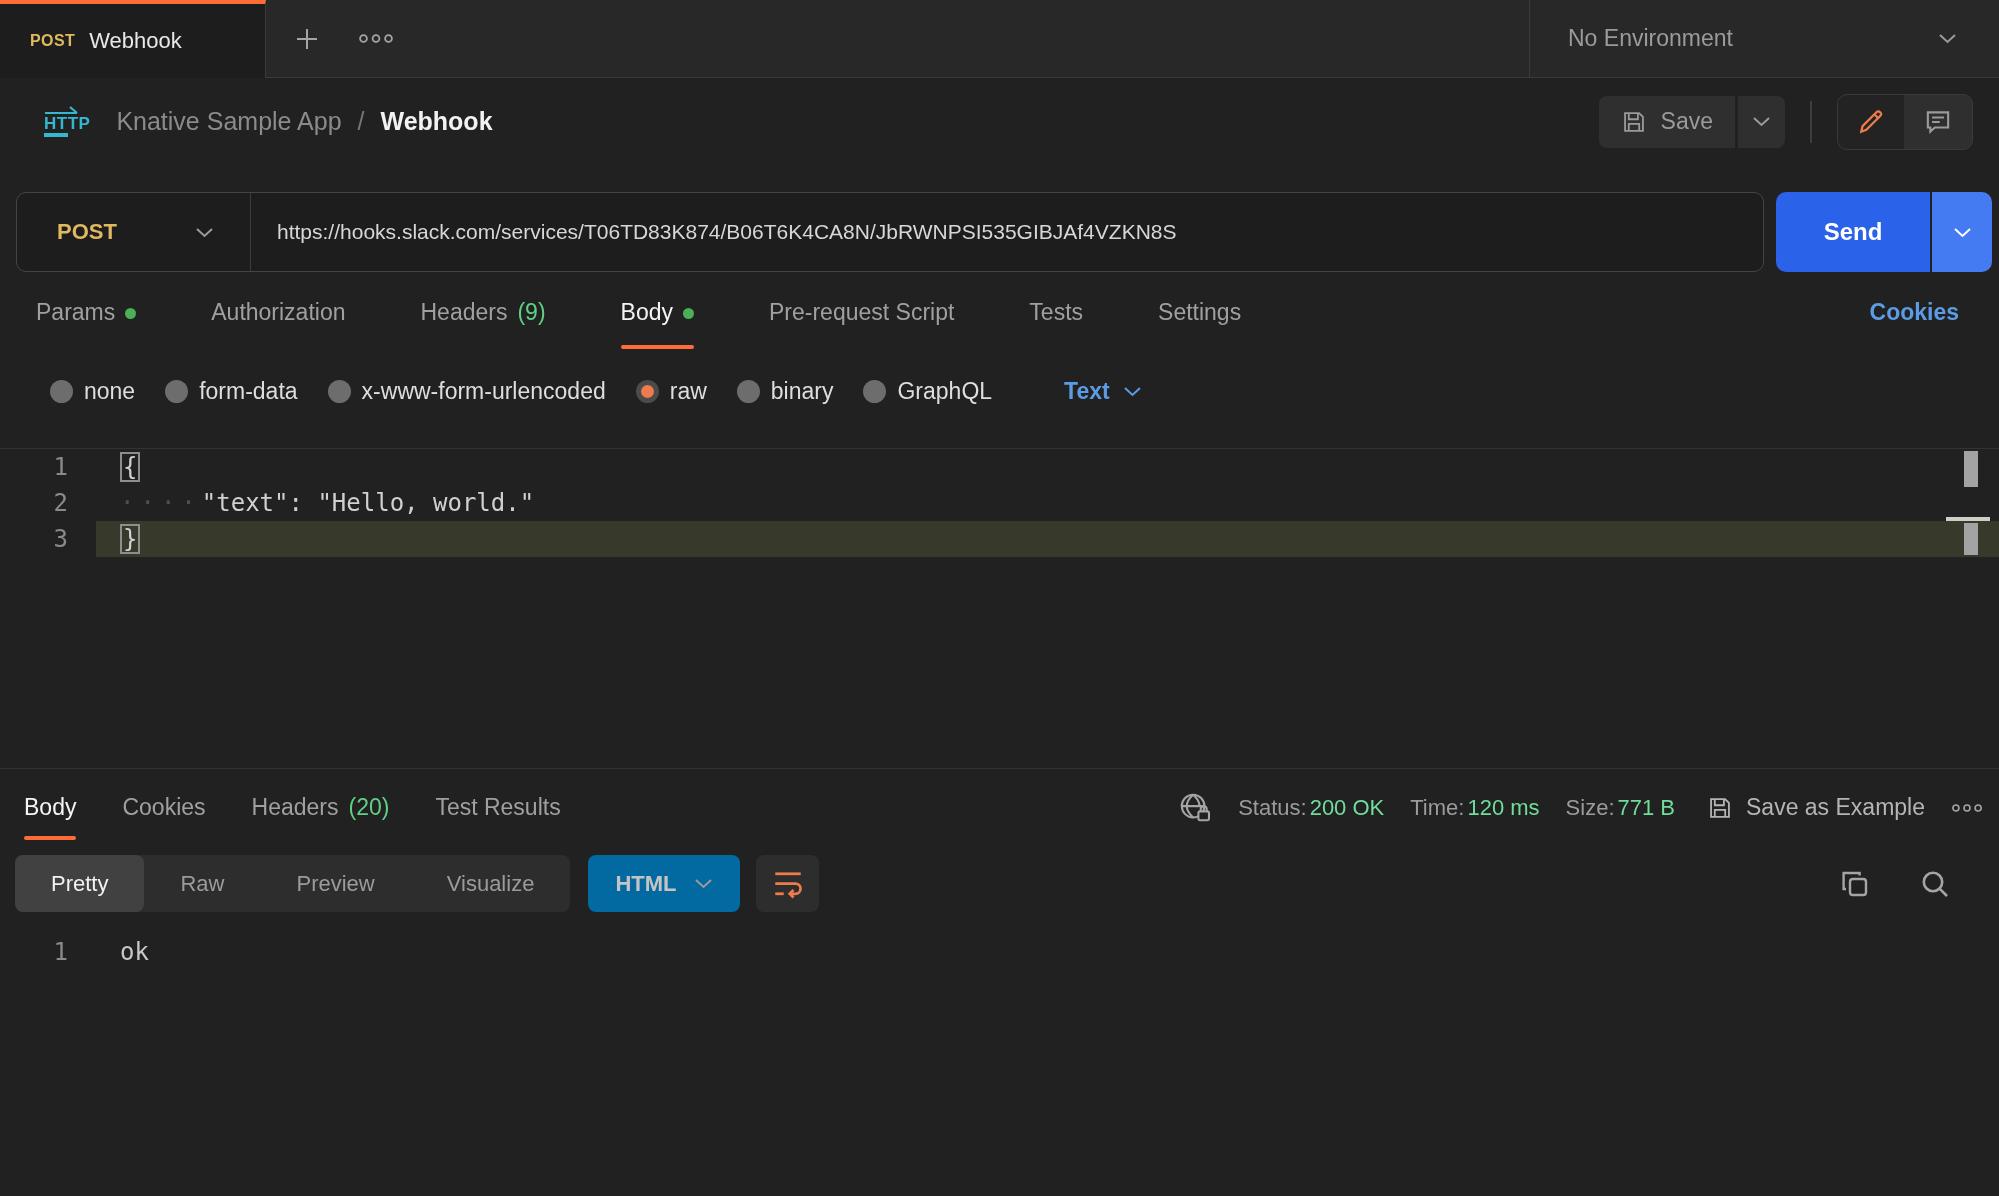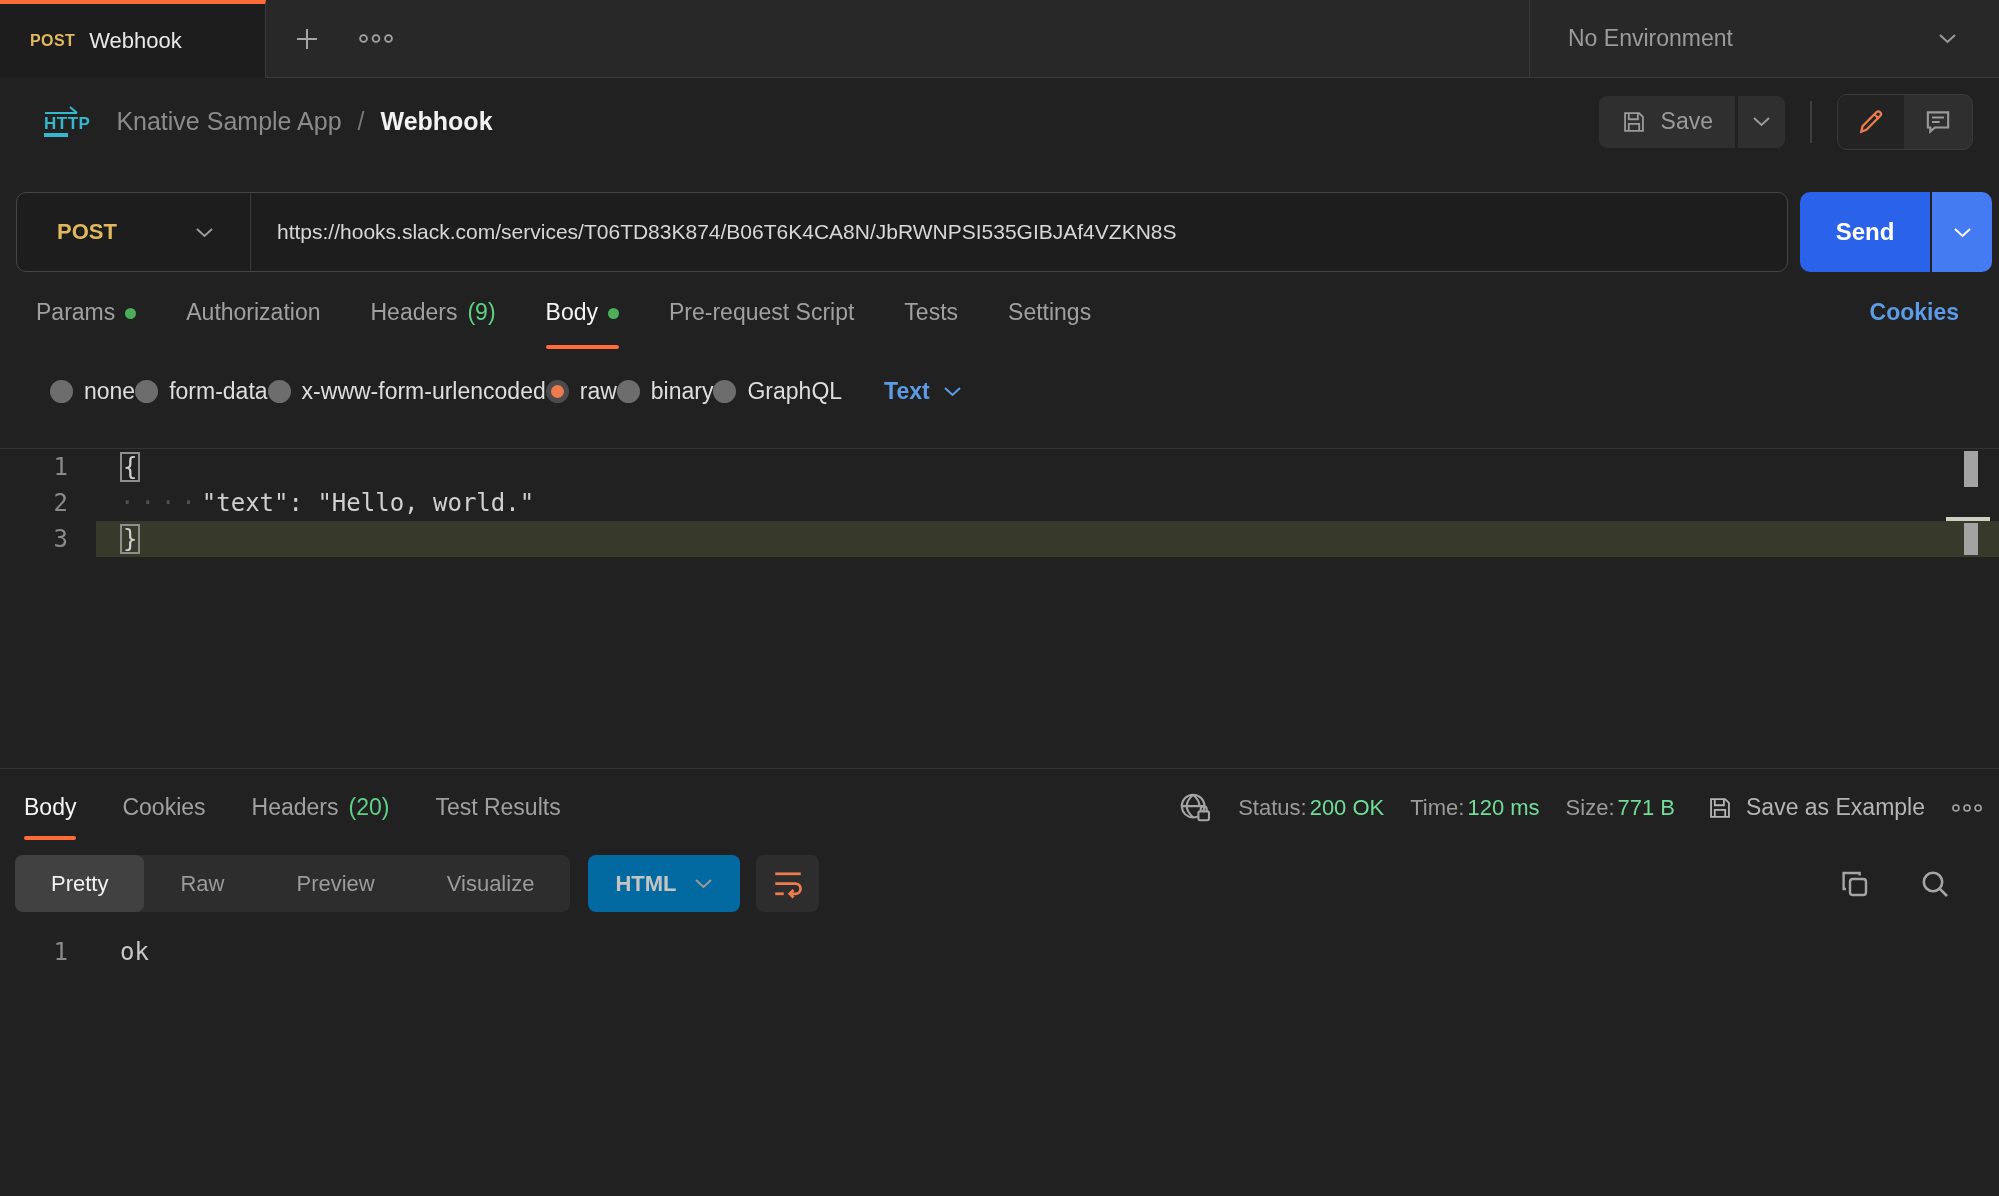--- a/index.html
+++ b/index.html
@@ -41,39 +41,39 @@
 
   
   .url-row { position:absolute; top:192px; left:16px; right:7px; height:80px; display:flex; }
   .url-bar { flex:1; display:flex; align-items:center; background:#1d1d1d; border:1px solid #454545;
              border-radius:10px; margin-right:12px; overflow:hidden; }
   .method-select { width:234px; height:100%; display:flex; align-items:center; justify-content:space-between;
                    padding:0 36px 0 40px; color:#e0b95e; font-weight:700; font-size:22px; cursor:pointer;
                    border-right:1px solid #3c3c3c; }
   .method-select .chev { color:#9b9b9b; }
   .url-text { font-size:21px; color:#d7d7d7; padding-left:26px; white-space:nowrap; overflow:hidden; flex:1; cursor:text; }
-  .send-btn { width:192px; display:flex;border-radius:17px; }
+  .send-btn { width:216px; display:flex;border-radius:17px; }
   .send-main { flex:1; background:#2a62e9; border-radius:10px 0 0 10px; color:#ffffff; font-weight:600; font-size:24px;
                display:flex; align-items:center; justify-content:center; cursor:pointer; }
   .send-chev { width:60px; background:#447bf2; border-radius:0 10px 10px 0; margin-left:2px; color:#fff;
                display:flex; align-items:center; justify-content:center; cursor:pointer; }
 
   
   .req-tabs { position:absolute; top:272px; left:0; right:0; height:80px; display:flex; align-items:stretch;
-              padding:0 40px 0 36px; gap:50px; }
+              padding:0 40px 0 36px; gap:75px; }
   .rtab { display:flex; align-items:center; gap:10px; color:#a0a0a0; font-size:23px; position:relative; cursor:pointer; }
   .rtab.active { color:#f5f5f5; }
   .rtab.active::after { content:""; position:absolute; left:0; right:0; bottom:3px; height:4px; border-radius:2px; background:#ff6c37; }
   .green-dot { width:11px; height:11px; border-radius:50%; background:#4cae57; margin-top:2px; }
   .count { color:#5fd184; }
   .cookies-link { margin-left:auto; align-self:center; color:#5c9ce6; font-weight:600; font-size:23px; cursor:pointer; }
 
   
   .modes-row { position:absolute; top:352px; left:0; right:0; height:78px; display:flex; align-items:center;
-               padding-left:50px; }
+               padding-left:50px; gap:30px; }
   .mode { display:flex; align-items:center; gap:11px; color:#dedede; font-size:23px; cursor:pointer; }
   .radio-circle { width:23px; height:23px; border-radius:50%; background:#6d6d6d; position:relative; }
   .mode.selected .radio-circle { background:#4b4b4b; }
   .mode.selected .radio-circle::after { content:""; position:absolute; inset:5px; background:#ed7b4d; border-radius:50%; }
   .lang-select { display:flex; align-items:center; gap:13px; color:#5c9ce6; font-weight:600; font-size:23px;
                  margin-left:42px; cursor:pointer; }
 
   
   .editor { position:absolute; top:448px; left:0; right:0; height:320px; border-top:1px solid #333333;
             font-family:"DejaVu Sans Mono", monospace; font-size:24px; color:#d0d0d0; cursor:text; }

